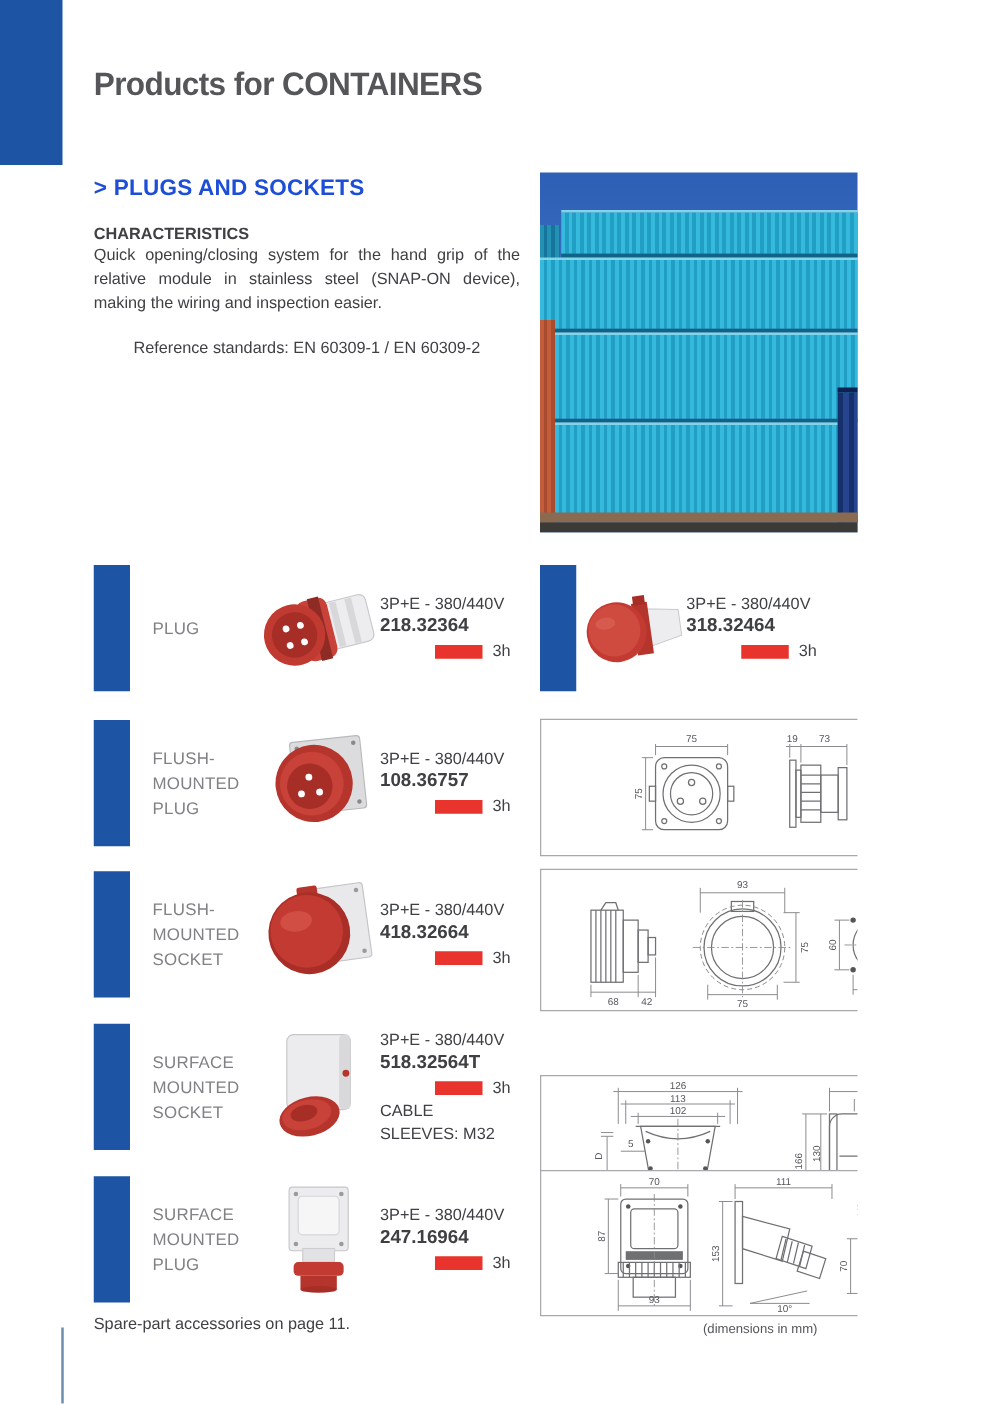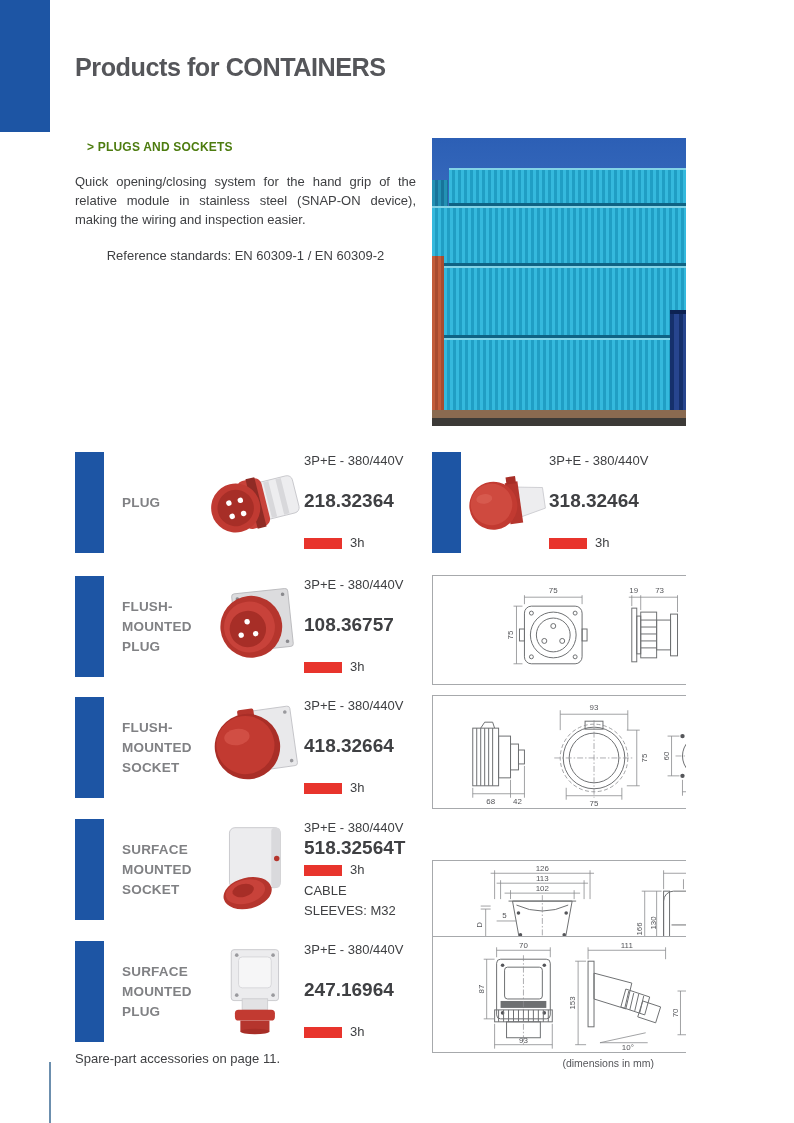--- a/index.html
+++ b/index.html
@@ -12,49 +12,49 @@
   }
   *{margin:0;padding:0;box-sizing:border-box;}
   html,body{background:#ffffff;}
   body{font-family:"Liberation Sans","DejaVu Sans",sans-serif;color:var(--ink);}
   .page{position:relative;width:686px;height:1123px;background:#fff;overflow:hidden;}
 
   .corner-block{position:absolute;left:0;top:0;width:50px;height:132px;background:var(--blue);}
   .page-title{position:absolute;left:75px;top:52px;font-size:26px;font-weight:bold;color:#55565a;letter-spacing:-0.5px;transform:scaleX(0.97);transform-origin:left center;white-space:nowrap;}
 
   .intro-col{position:absolute;left:75px;top:140px;width:341px;}
-  .section-heading{font-size:12px;font-weight:bold;color:#4d7c0f;margin:0 0 18px 12px;letter-spacing:0.2px;}
+  .section-heading{font-size:18px;font-weight:bold;color:#1d4ed8;margin:0 0 18px 0;letter-spacing:0.2px;}
   .body-text{font-size:13px;line-height:19px;color:var(--ink);text-align:justify;}
   .lead{margin-bottom:14px;}
   .char-heading{font-size:13px;font-weight:bold;color:var(--ink);margin-top:17px;}
   .reference{margin-top:17px;text-align:center;}
 
   .photo{position:absolute;left:432px;top:138px;width:330px;height:288px;overflow:hidden;background:linear-gradient(180deg,#2c5fb5 0%,#4377c5 45%,#7d9fd6 100%);}
   .band{position:absolute;left:0;right:0;background:repeating-linear-gradient(90deg,#35b9dd 0 3px,#209ec4 3px 6px);border-top:2px solid #82d4e7;border-bottom:3px solid #0f6384;}
   .band.b1{top:30px;height:38px;left:17px;}
   .band.b2{top:68px;height:60px;}
   .band.b3{top:128px;height:72px;}
   .band.b4{top:200px;height:80px;}
   .strip-teal{position:absolute;left:0;top:42px;width:16px;height:238px;background:repeating-linear-gradient(90deg,#2391b4 0 3px,#17749a 3px 6px);}
   .strip-orange{position:absolute;left:0;top:118px;width:12px;height:162px;background:repeating-linear-gradient(90deg,#c25c3a 0 3px,#a84c30 3px 6px);}
   .navy{position:absolute;right:0;top:172px;width:92px;height:108px;background:repeating-linear-gradient(90deg,#15306b 0 4px,#27458e 4px 9px);border-top:4px solid #0d2252;}
   .ground{position:absolute;bottom:8px;left:0;right:0;height:8px;background:#8a6a50;}
   .road{position:absolute;bottom:0;left:0;right:0;height:8px;background:#3c3a37;}
 
   .prod-row{position:absolute;display:flex;width:341px;height:101px;}
   .prod-row.right-col{width:330px;}
   .bar{width:29px;height:101px;background:var(--blue);flex:none;}
-  .plabel{width:82px;margin-left:18px;flex:none;display:flex;flex-direction:column;justify-content:center;font-weight:bold;color:var(--gray);font-size:13.5px;line-height:20px;letter-spacing:0.2px;}
+  .plabel{width:82px;margin-left:18px;flex:none;display:flex;flex-direction:column;justify-content:center;font-weight:normal;color:var(--gray);font-size:13.5px;line-height:20px;letter-spacing:0.2px;}
   .plabel.wide{width:95px;margin-left:8px;font-size:13px;}
   .pimg{width:100px;height:101px;flex:none;align-self:center;}
   .pimg.narrow{width:88px;}
   .pimg svg{width:100%;height:100%;}
-  .spec{flex:1;display:flex;flex-direction:column;justify-content:space-between;font-size:13px;color:var(--ink);line-height:18px;white-space:nowrap;}
-  .code{font-weight:bold;font-size:19px;}
-  .clock{display:flex;align-items:center;gap:8px;margin-top:2px;margin-bottom:1px;}
+  .spec{flex:1;display:flex;flex-direction:column;justify-content:center;font-size:13px;color:var(--ink);line-height:18px;white-space:nowrap;}
+  .code{font-weight:bold;font-size:15px;}
+  .clock{display:flex;align-items:center;gap:8px;margin-top:2px;margin-bottom:1px;margin-left:44px;}
   .redbar{width:38px;height:11px;background:var(--red);flex:none;}
 
   .draw-box{position:absolute;left:432px;width:330px;border:1px solid #a7a9ac;background:#fff;}
   .draw-box svg{display:block;width:100%;height:100%;}
   .ol{stroke:var(--line);stroke-width:1;fill:none;}
   .dl{stroke:var(--dline);stroke-width:0.8;fill:none;}
   .cl{stroke:var(--dline);stroke-width:0.7;stroke-dasharray:6 2 1.5 2;fill:none;}
   .dim{font-size:8px;fill:#55565a;}
   .dim.sm{font-size:6.5px;}
   .dot{fill:#55565a;}
@@ -67,20 +67,21 @@
 </head>
 <body>
 
 <div class="page">
 
   <div class="corner-block"></div>
   <h1 class="page-title">Products for CONTAINERS</h1>
 
   <div class="intro-col">
     <h2 class="section-heading">&gt; PLUGS AND SOCKETS</h2>
+    <h3 class="char-heading">CHARACTERISTICS</h3>
     <p class="body-text">Quick opening/closing system for the hand grip of the relative module in stainless steel (SNAP-ON device), making the wiring and inspection easier.</p>
     <p class="body-text reference">Reference standards: EN 60309-1 / EN 60309-2</p>
   </div>
 
   <div class="photo">
     <div class="strip-teal"></div>
     <div class="band b1"></div>
     <div class="band b2"></div>
     <div class="band b3"></div>
     <div class="band b4"></div>

